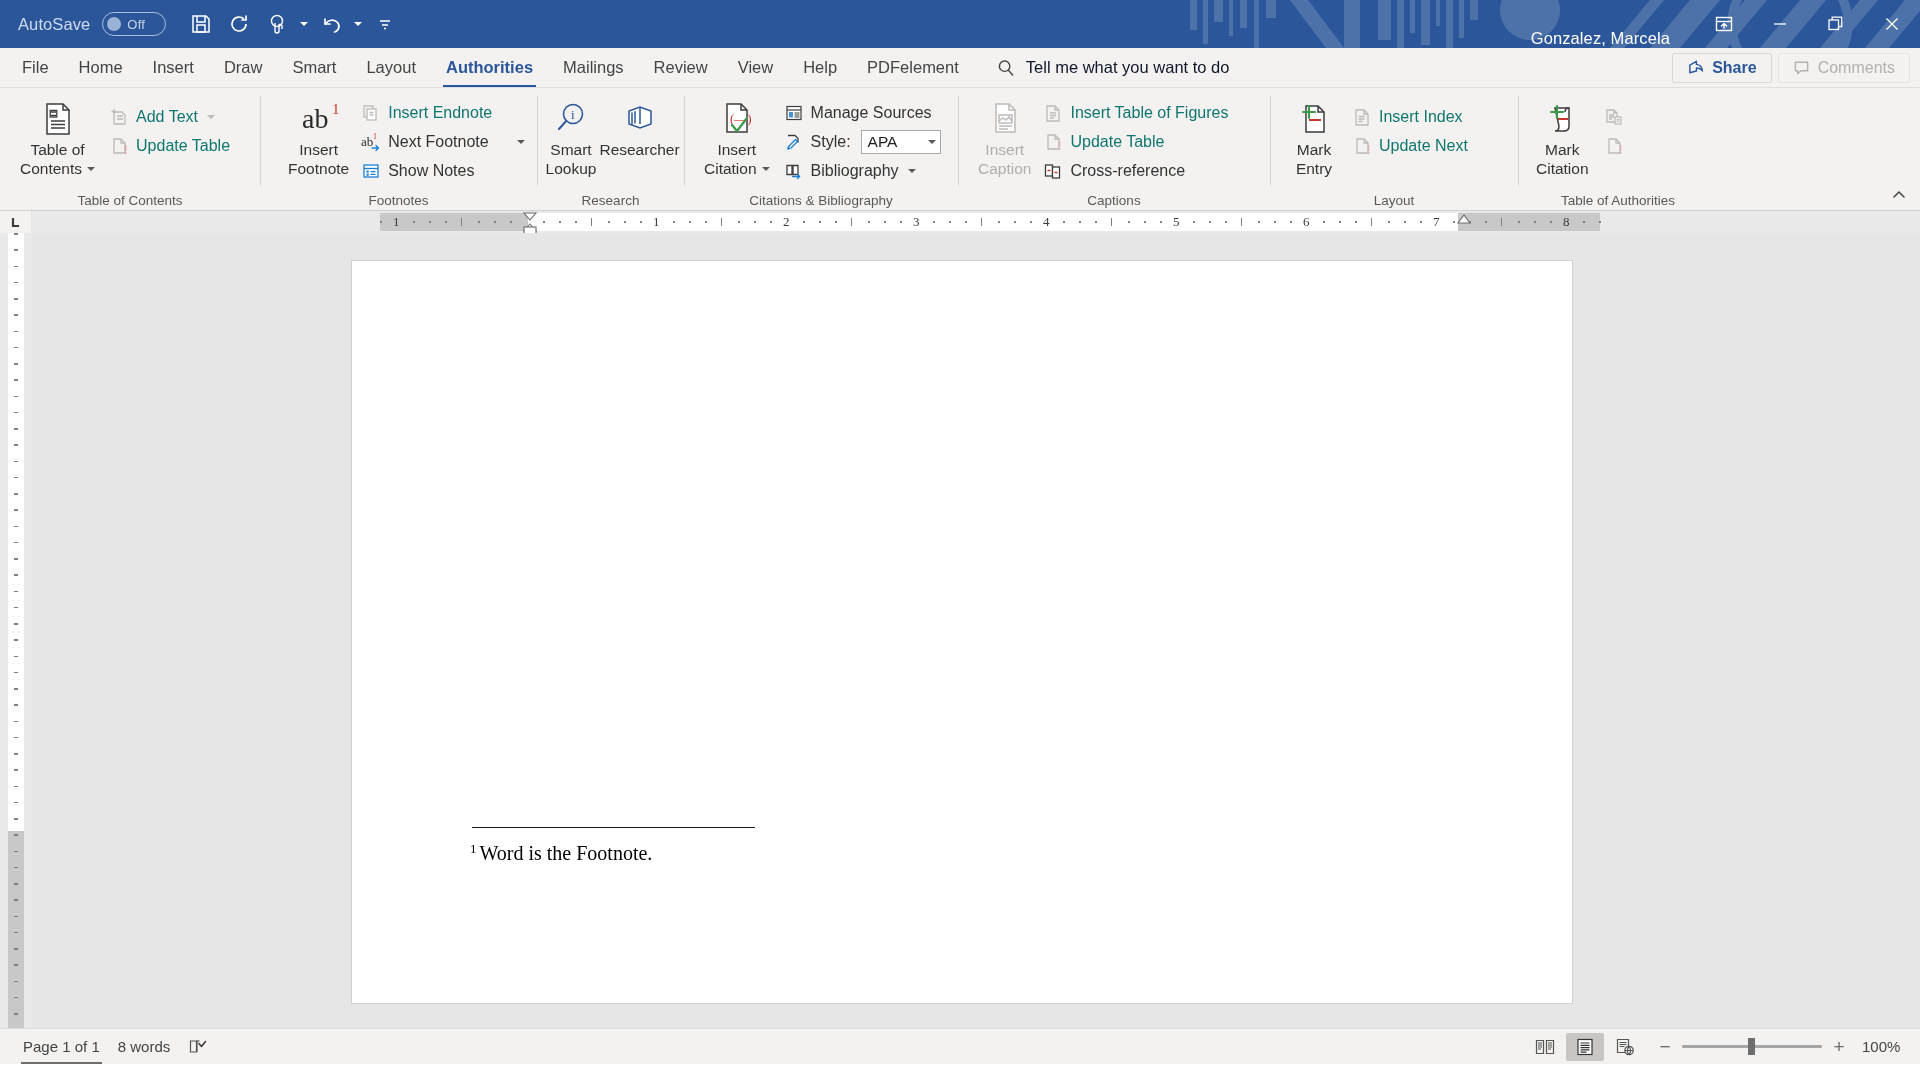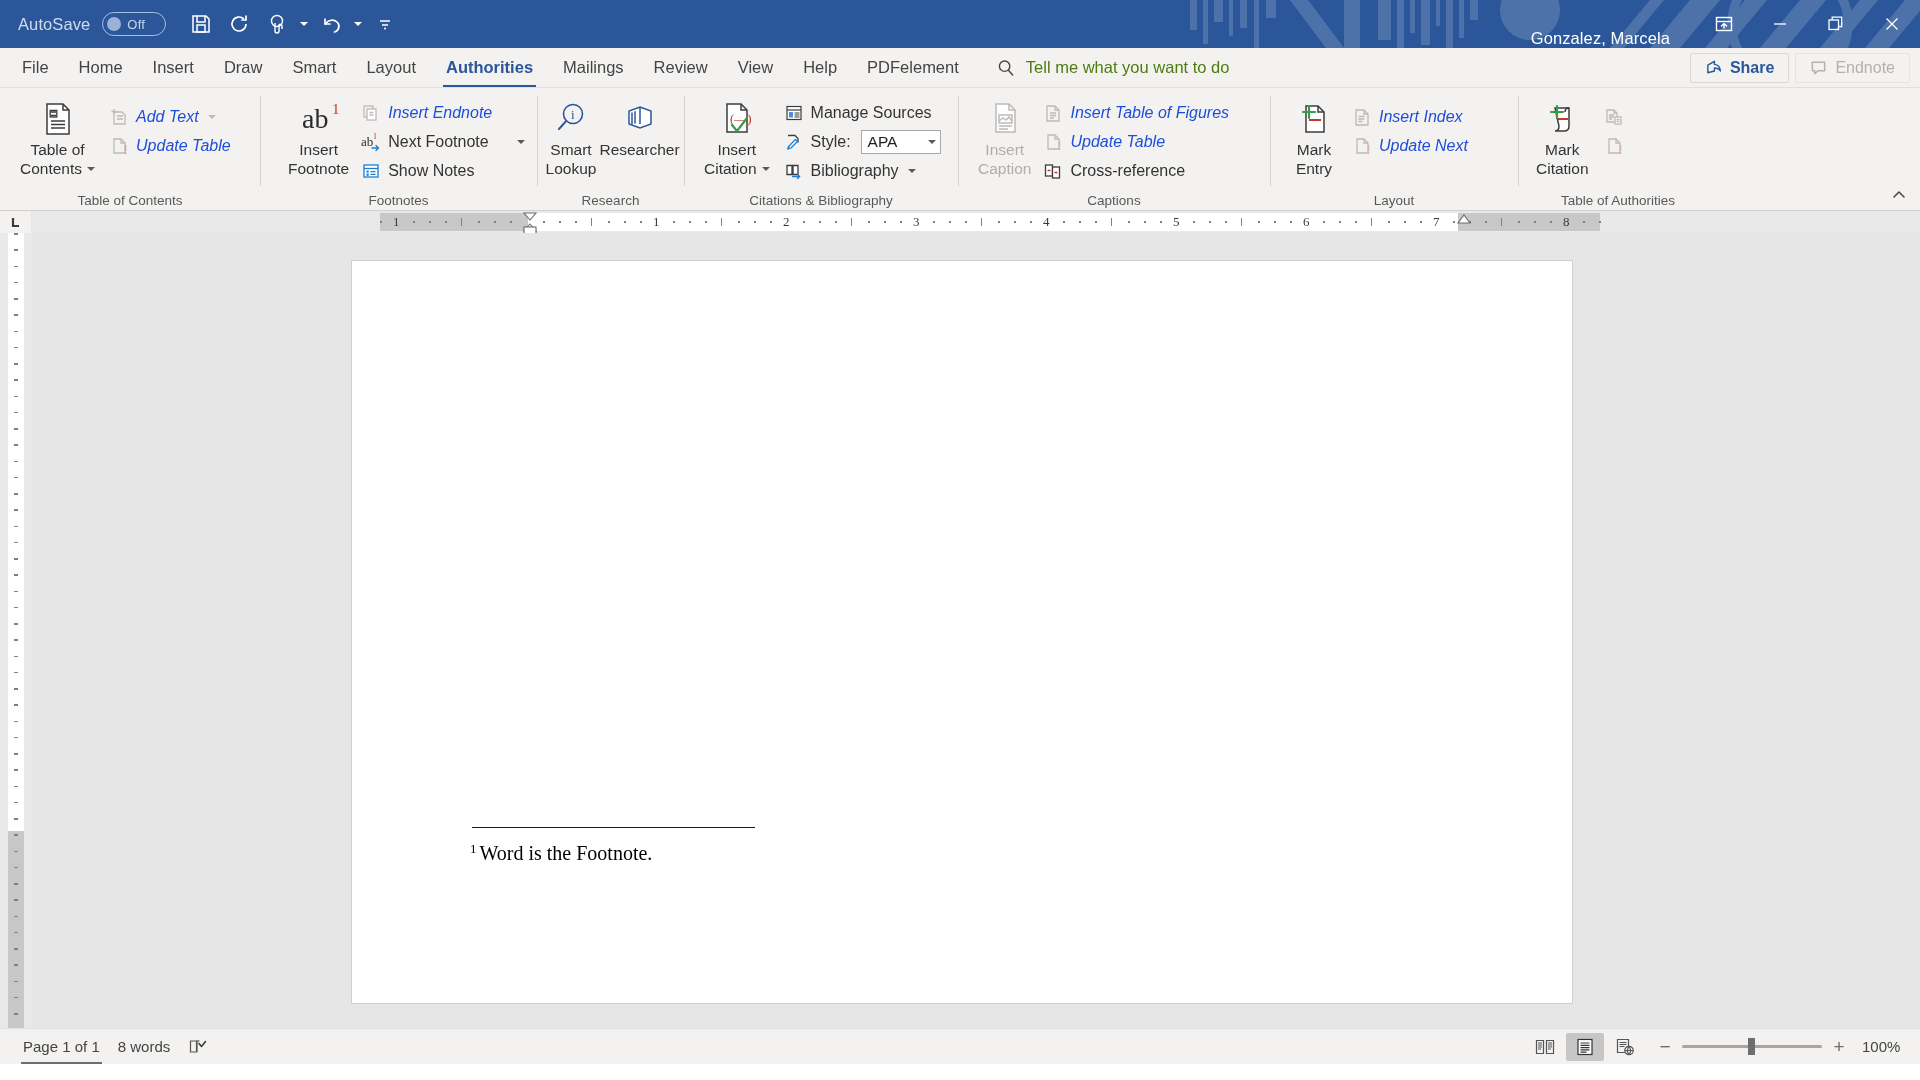--- a/index.html
+++ b/index.html
@@ -63,21 +63,21 @@
     padding: 0 15px; display: flex; align-items: center;
     font-size: 16.5px; color: #444444; position: relative; white-space: nowrap;
   }
   .tab:first-child { padding-left: 22px; }
   .tab.active { color: #2b579a; font-weight: bold; }
   .tab.active::after {
     content: ""; position: absolute; left: 12px; right: 12px; bottom: 0;
     height: 2.5px; background: #2b579a;
   }
   .tellme { display: flex; align-items: center; gap: 10px; padding-left: 22px; }
-  .tellme-text { font-size: 16.5px; color: #4d7c0f; }
+  .tellme-text { font-size: 16.5px; color: #0f172a; }
   .tabstrip-right { margin-left: auto; display: flex; align-items: center; padding-right: 10px; gap: 6px; }
   .share-btn {
     display: flex; align-items: center; gap: 8px;
     padding: 5px 14px; border: 1px solid #d8d8d8; background: #f3f2f1;
     font-size: 16px; color: #2b579a; font-weight: bold; border-radius: 2px;
   }
   .comments-btn {
     display: flex; align-items: center; gap: 8px;
     padding: 5px 14px; border: 1px solid #e6e4e2; background: #f3f2f1;
     font-size: 16px; color: #b3b0ad; border-radius: 2px;
@@ -110,21 +110,21 @@
   .bigbtn-text .l2 { display: flex; align-items: center; gap: 5px; }
   .bigbtn.disabled .bigbtn-text { color: #b0aeac; }
 
   .smallcol { display: flex; flex-direction: column; gap: 0; padding-top: 1px; }
   .smallbtn {
     display: flex; align-items: center; gap: 6px; padding: 2px 6px 2px 3px;
     height: 29px; border-radius: 2px;
   }
   .smallbtn-icon { width: 22px; height: 22px; display: flex; align-items: center; justify-content: center; flex: none; }
   .smallbtn-text { font-size: 16px; color: #333333; white-space: nowrap; }
-  .smallbtn.disabled .smallbtn-text { color: #1d4ed8; font-style: italic; }
+  .smallbtn.disabled .smallbtn-text { color: #0f766e; }
 
   .style-combo {
     display: inline-flex; align-items: center; justify-content: space-between;
     width: 80px; height: 24px; background: #ffffff; border: 1px solid #a9a9a9;
     padding: 0 4px 0 6px; margin-left: 4px;
   }
   .style-combo-val { font-size: 15.5px; color: #1f1f1f; }
 
   .ribbon-collapse {
     position: absolute; right: 10px; bottom: 4px; width: 22px; height: 22px;
@@ -346,21 +346,21 @@
     <div class="share-btn">
       <svg width="17" height="17" viewBox="0 0 18 18" fill="none" stroke="#2b579a" stroke-width="1.5">
         <path d="M3 14.5V6.5l7-4v3.2c4 .3 6 3 6.3 7-1.3-2.2-3.4-3.2-6.3-3.2v3.2z" stroke-linejoin="round"></path>
       </svg>
       <span>Share</span>
     </div>
     <div class="comments-btn">
       <svg width="17" height="17" viewBox="0 0 18 18" fill="none" stroke="#b3b0ad" stroke-width="1.5">
         <path d="M2.5 3.5h13v9h-7l-3.5 3v-3h-2.5z" stroke-linejoin="round"></path>
       </svg>
-      <span>Endnote</span>
+      <span>Comments</span>
     </div>
   </div>
 </div>
 
 <div class="ribbon">
 
   <div class="rgroup" style="width:260px">
     <div class="rgroup-body">
       <div class="bigbtn" style="margin-left:8px">
         <div class="bigbtn-icon">

